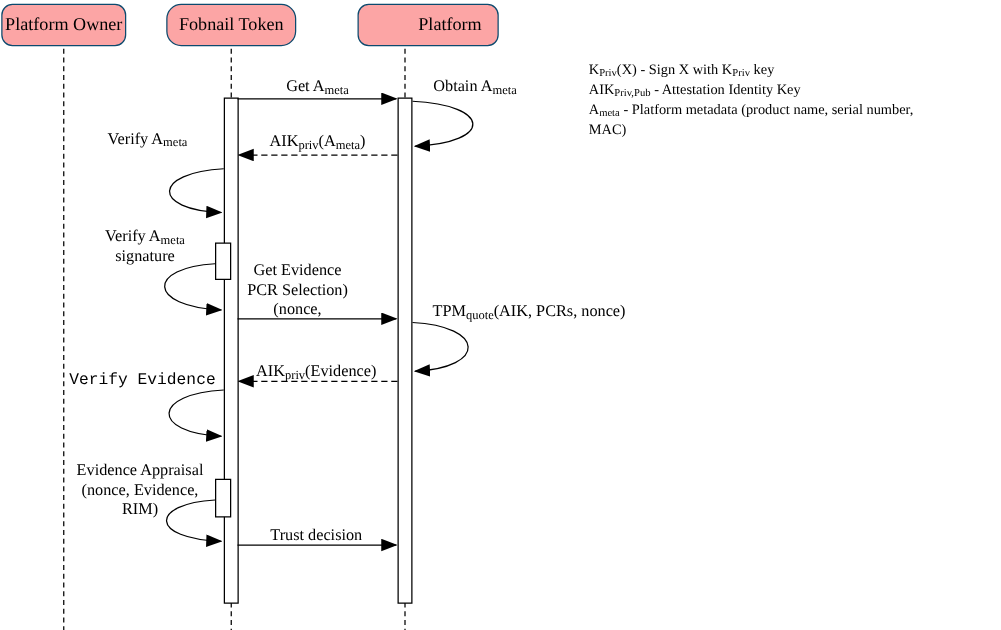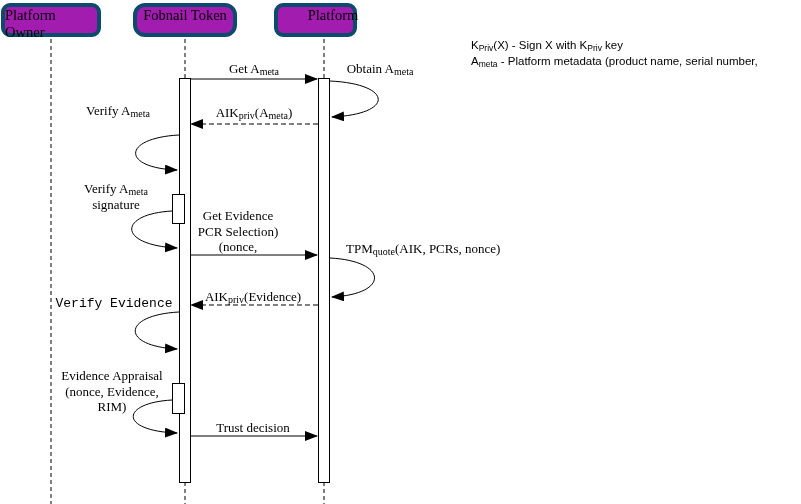--- a/index.html
+++ b/index.html
@@ -10,24 +10,25 @@
     background: #ffffff;
     font-family: "Liberation Serif", "DejaVu Serif", serif;
     color: #000;
     overflow: hidden;
   }
   #diagram-svg { position: absolute; left: 0; top: 0; z-index: 1; }
   .actor-box {
     position: absolute;
     top: 3px;
     height: 34px;
-    background: #a21caf;
-    border: 4px solid #0c4a6e;
+    background: #fca5a5;
+    border: 1px solid #0c4a6e;
     border-radius: 9px;
     display: flex;
+    align-items: center;
     justify-content: center;
     font-size: 14.5px;
     z-index: 3;
     box-sizing: border-box;
   }
   .msg {
     position: absolute;
     font-size: 13px;
     line-height: 15.5px;
     text-align: center;
@@ -36,23 +37,23 @@
   }
   .msg.left-note { text-align: center; }
   .msg sub {
     font-size: 10px;
     line-height: 0;
     vertical-align: -2px;
   }
   #legend {
     position: absolute;
     left: 471px;
-    top: 37px;
+    top: 48px;
     width: 325px;
-    font-family: Liberation Sans, sans-serif;
+    font-family: Liberation Serif, serif;
     font-size: 11.5px;
     line-height: 16px;
     text-align: left;
     z-index: 2;
   }
   #legend sub {
     font-size: 8.5px;
     line-height: 0;
     vertical-align: -2px;
   }
@@ -94,21 +95,21 @@
     <path d="M330,81 C393,84 395,114 332,117" stroke="#000" stroke-width="1" fill="none" marker-end="url(#arrhead)"></path>
     <path d="M330,258 C388,261 390,294 332,297" stroke="#000" stroke-width="1" fill="none" marker-end="url(#arrhead)"></path>
   </svg>
 
   <div class="actor-box" style="left:1px; width:100px;">
     <span>Platform Owner</span>
   </div>
   <div class="actor-box" style="left:133px; width:104px;border-radius:12px;">
     <span>Fobnail Token</span>
   </div>
-  <div class="actor-box" style="left:274px; width:83px;padding-left:35px;">
+  <div class="actor-box" style="left:286px; width:113px;padding-left:35px;">
     <span>Platform</span>
   </div>
 
   <div class="msg" style="left:190px; top:61px; width:128px;">
     <span>Get A</span><sub>meta</sub>
   </div>
 
   <div class="msg" style="left:322px; top:61px; width:116px;">
     <span>Obtain A</span><sub>meta</sub>
   </div>
@@ -152,17 +153,23 @@
 
   <div class="msg" style="left:190px; top:420px; width:126px;">
     <div>Trust decision</div>
   </div>
 
   <div id="legend">
     <div class="legend-line">
       <span>K</span><sub>Priv</sub><span>(X) - Sign X with K</span><sub>Priv</sub><span> key</span>
     </div>
     <div class="legend-line">
+      <span>AIK</span><sub>Priv,Pub</sub><span> - Attestation Identity Key</span>
+    </div>
+    <div class="legend-line">
       <span>A</span><sub>meta</sub><span> - Platform metadata (product name, serial number,</span>
+    </div>
+    <div class="legend-line">
+      <span>MAC)</span>
     </div>
   </div>
 
 </div>
 
 </body></html>

